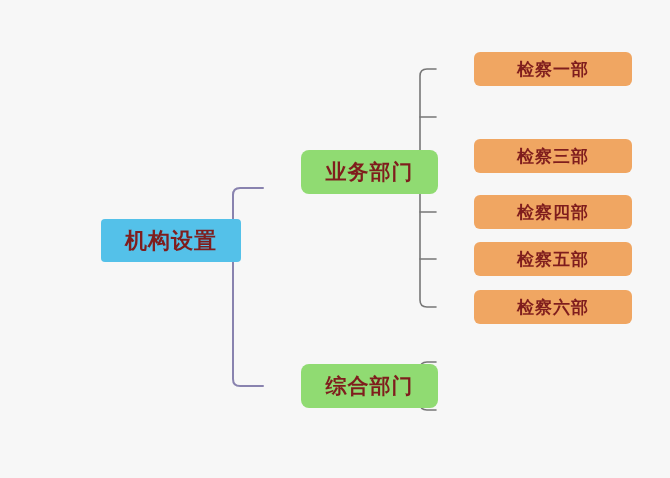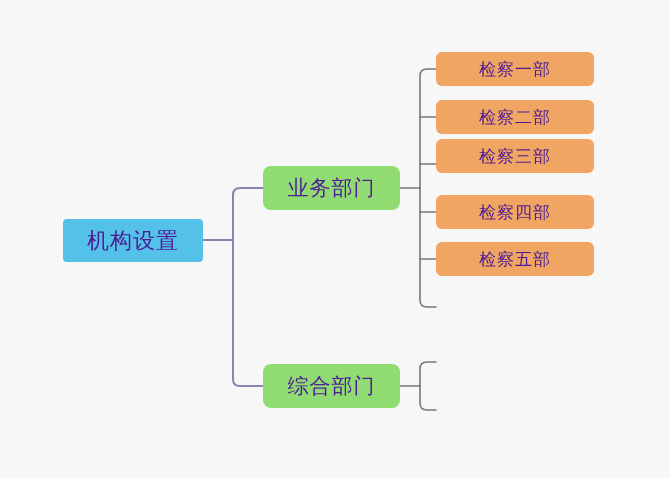--- a/index.html
+++ b/index.html
@@ -20,42 +20,43 @@
     left: 0;
     top: 0;
     width: 670px;
     height: 478px;
   }
   .node {
     position: absolute;
     display: flex;
     align-items: center;
     justify-content: center;
-    color: #4c1d95;
-    font-weight: normal;
+    color: #7f1d1d;
+    font-weight: bold;
     letter-spacing: 1px;
     box-sizing: border-box;
     cursor: default;
     white-space: nowrap;
+    margin-left: 38px;
   }
   .node-root {
     left: 63px; top: 219px;
     width: 140px; height: 43px;
     background: #54c1e9;
     border-radius: 4px;
     font-size: 22px;
   }
   .node-branch {
     left: 263px;
     width: 137px; height: 44px;
     background: #90db72;
     border-radius: 8px;
     font-size: 21px;
   }
-  .node-branch.b1 { top: 166px; }
+  .node-branch.b1 { top: 150px; }
   .node-branch.b2 { top: 364px; }
   .node-leaf {
     left: 436px;
     width: 158px; height: 34px;
     background: #f0a662;
     border-radius: 6px;
     font-size: 17px;
   }
   .leaf-0 { top: 52px; }
   .leaf-1 { top: 100px; }
@@ -92,19 +93,19 @@
       <path d="M436 362 H427 Q420 362 420 369 V403 Q420 410 427 410 H436"></path>
     </g>
   </svg>
 
   <div class="node node-root">机构设置</div>
 
   <div class="node node-branch b1">业务部门</div>
   <div class="node node-branch b2">综合部门</div>
 
   <div class="node node-leaf leaf-0">检察一部</div>
-  <div class="node node-leaf leaf-1">检察二部</div>
   <div class="node node-leaf leaf-2">检察三部</div>
   <div class="node node-leaf leaf-3">检察四部</div>
   <div class="node node-leaf leaf-4">检察五部</div>
+  <div class="node node-leaf leaf-5">检察六部</div>
 
 
 </div>
 
 </body></html>

